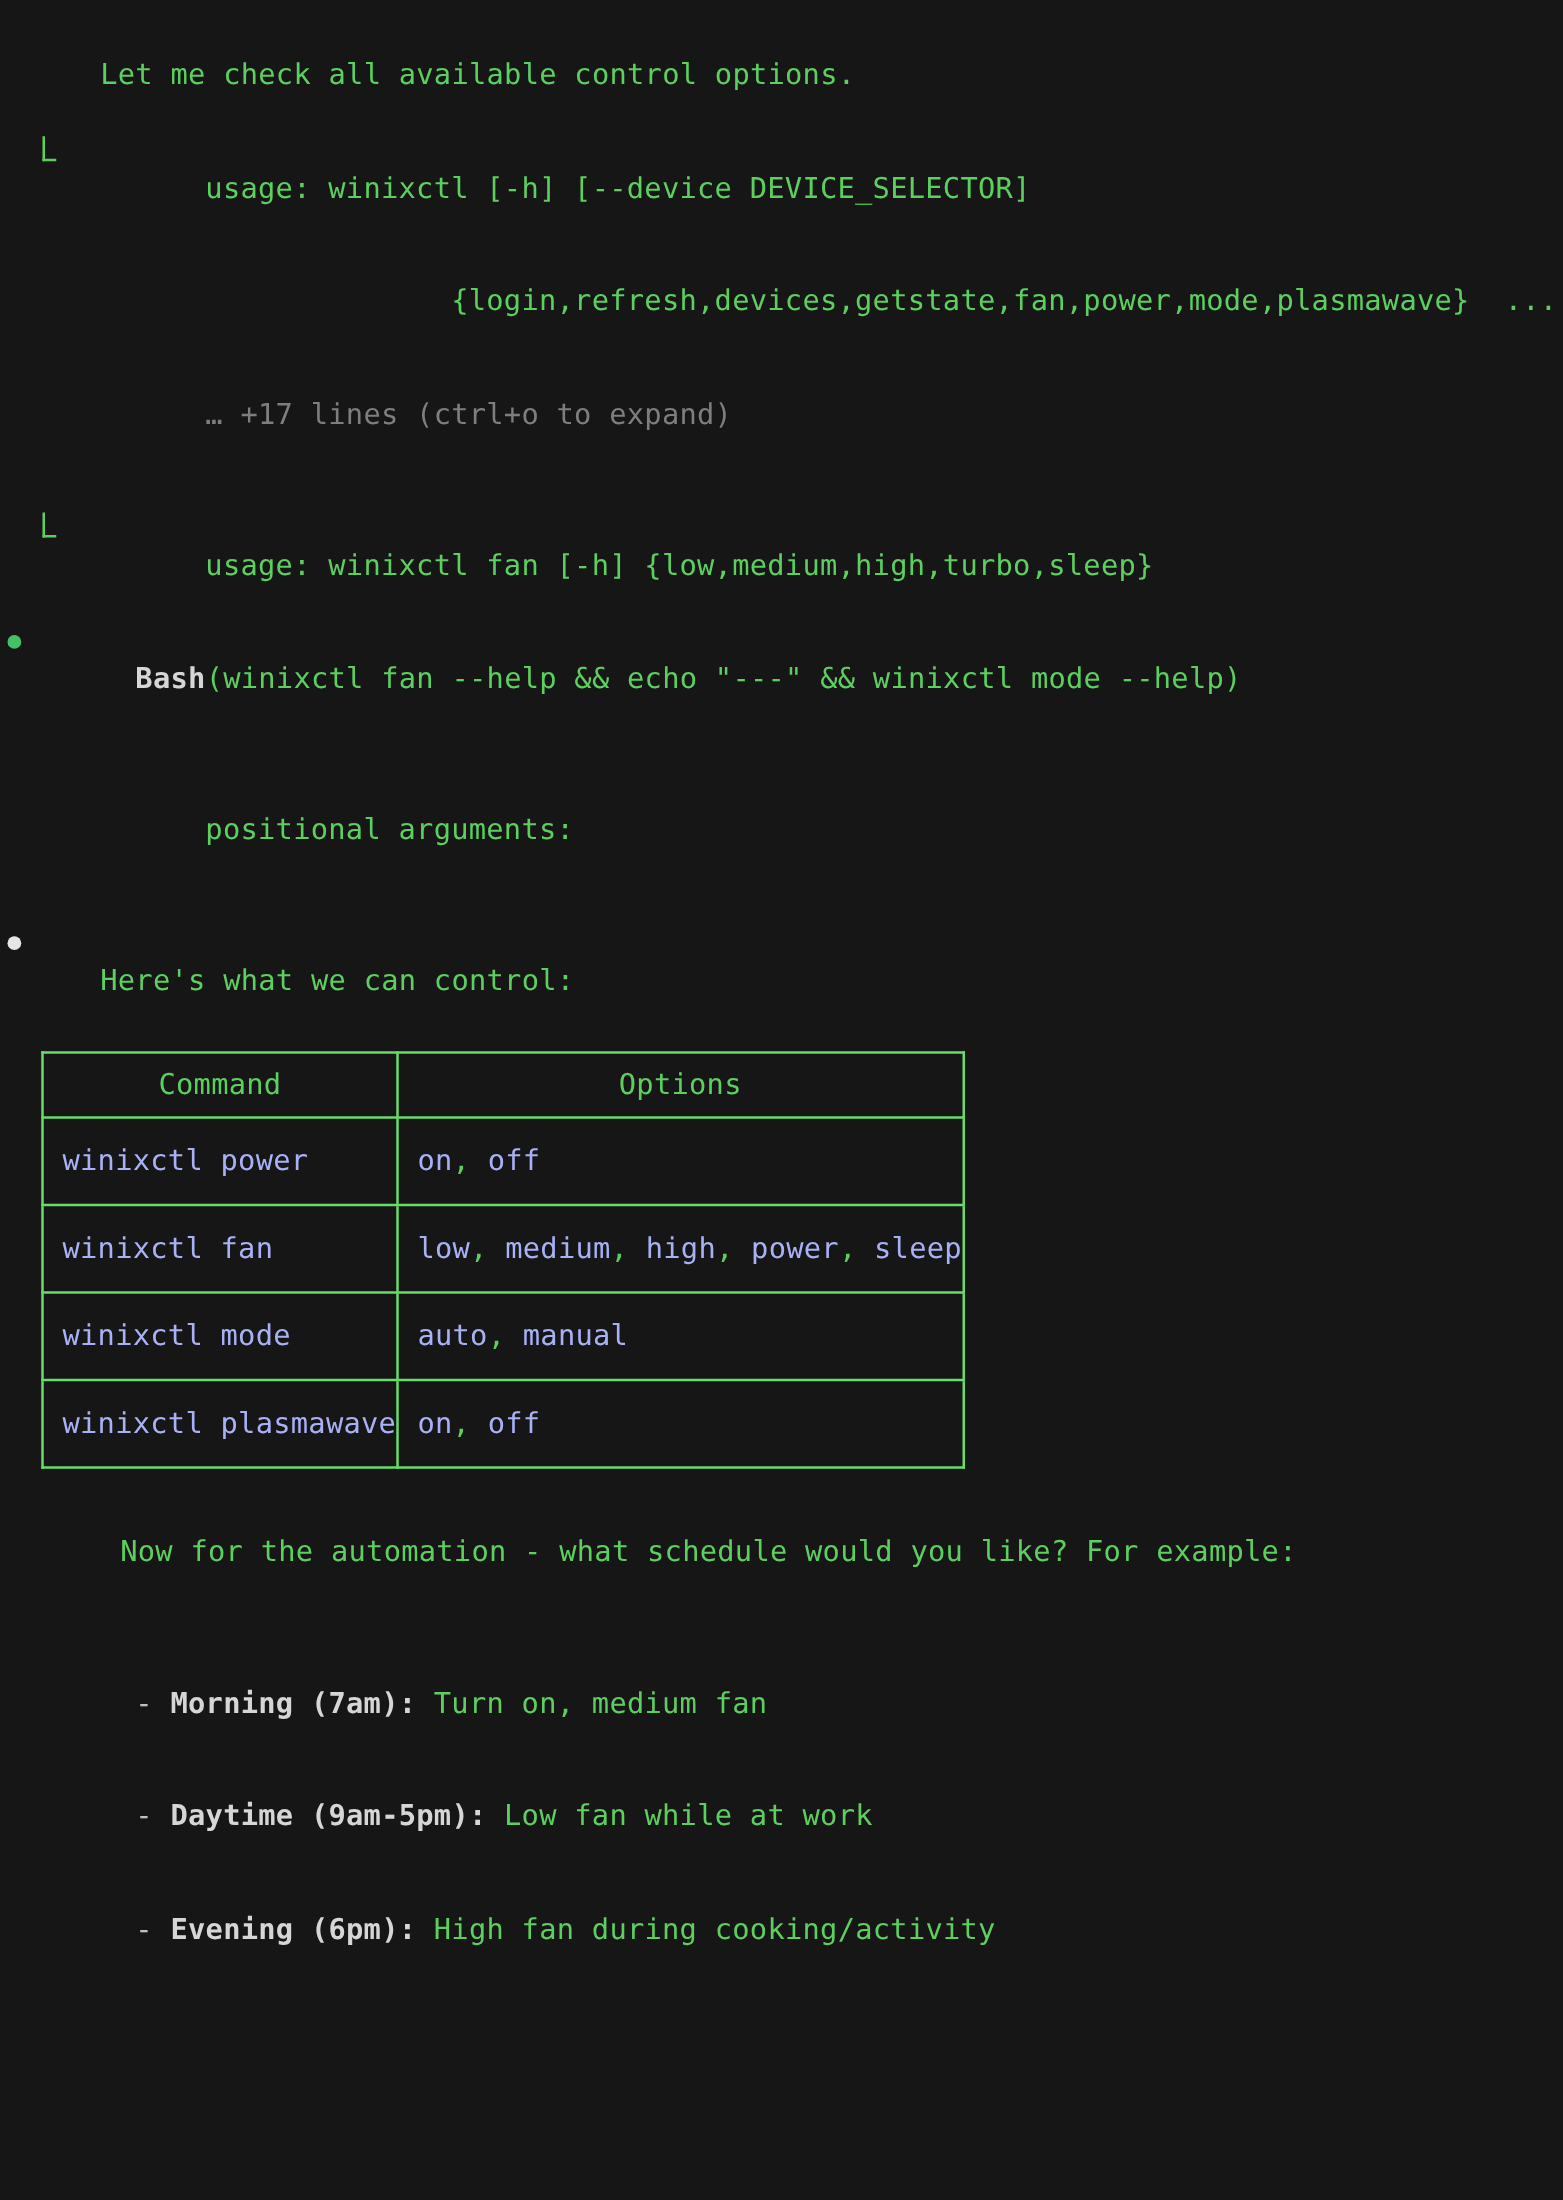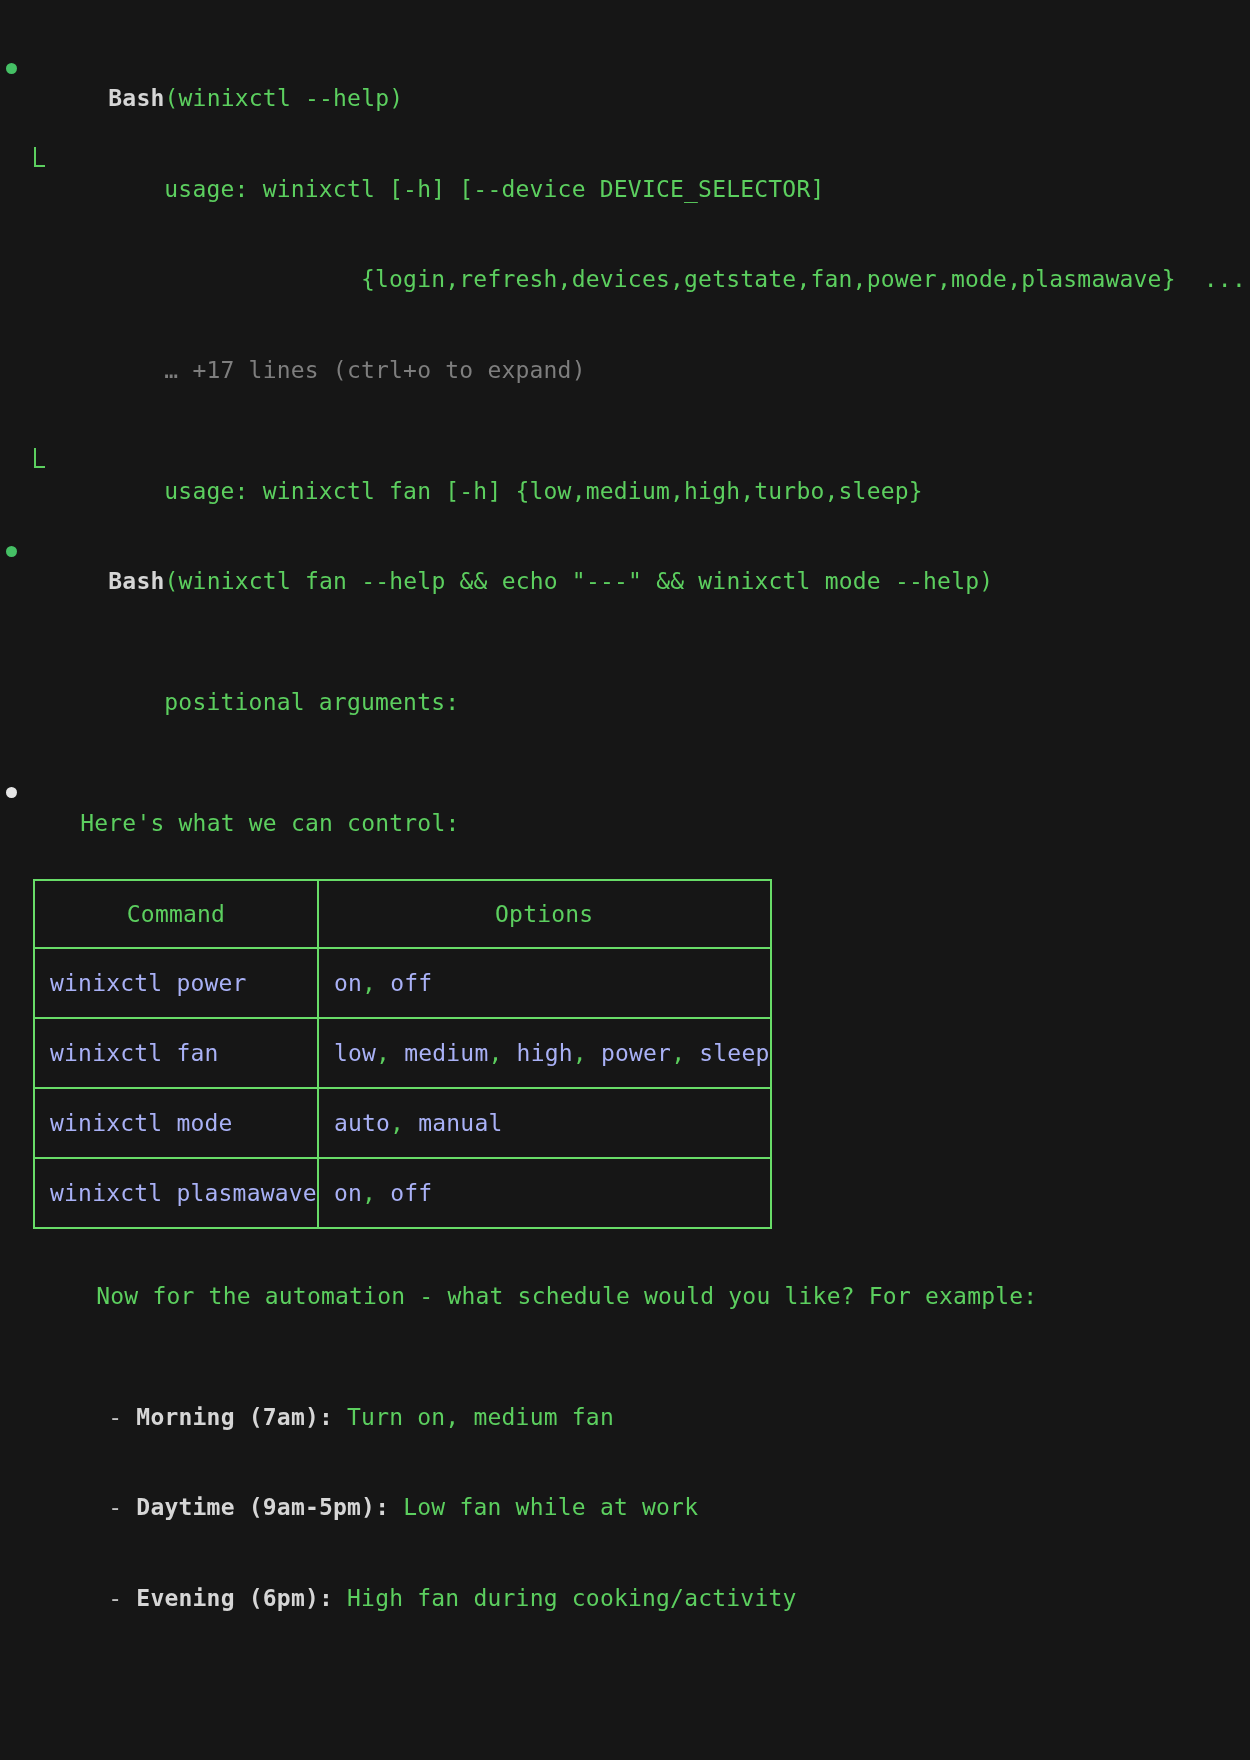--- a/index.html
+++ b/index.html
@@ -36,34 +36,34 @@
   .w{color:var(--white);font-weight:bold;}
   .dim{color:var(--dim);}
   .code{color:var(--code);}
   .dash{color:#c2c2c2;margin-right:14px;}
   .sched-label{color:var(--white);font-weight:bold;margin-right:14px;}
   .m-tool1{margin-top:38px;}
   .m-30{margin-top:30px;}
   .m-22{margin-top:22px;padding-left:40px;}
   table.ctrl{border-collapse:collapse;margin:11px 0 0 33px;}
   table.ctrl th,table.ctrl td{border:2px solid var(--border-green);white-space:pre;}
-  table.ctrl th{width:274px;height:68px;text-align:center;font-weight:normal;color:var(--green);}
+  table.ctrl th{width:274px;height:52px;text-align:center;font-weight:normal;color:var(--green);}
   table.ctrl th.opts{width:424px;}
   table.ctrl td{height:70px;padding-left:15px;text-align:left;vertical-align:middle;}
 </style>
 </head>
 <body>
 
 <div class="term">
 
+  <div class="line">
+    <span class="g">Let me check all available control options.</span>
+  </div>
 
   <div>
-    <div class="line m-tool1">
-      <span class="bullet tool"></span><span class="w">Bash</span><span class="g">(winixctl --help)</span>
-    </div>
     <div class="line out">
       <span class="lmark"></span><span class="g">usage: winixctl [-h] [--device DEVICE_SELECTOR]</span>
     </div>
     <div class="line out">
       <span class="g">              {login,refresh,devices,getstate,fan,power,mode,plasmawave}  ...</span>
     </div>
     <div class="line out">
       <span class="dim">… +17 lines (ctrl+o to expand)</span>
     </div>
   </div>

